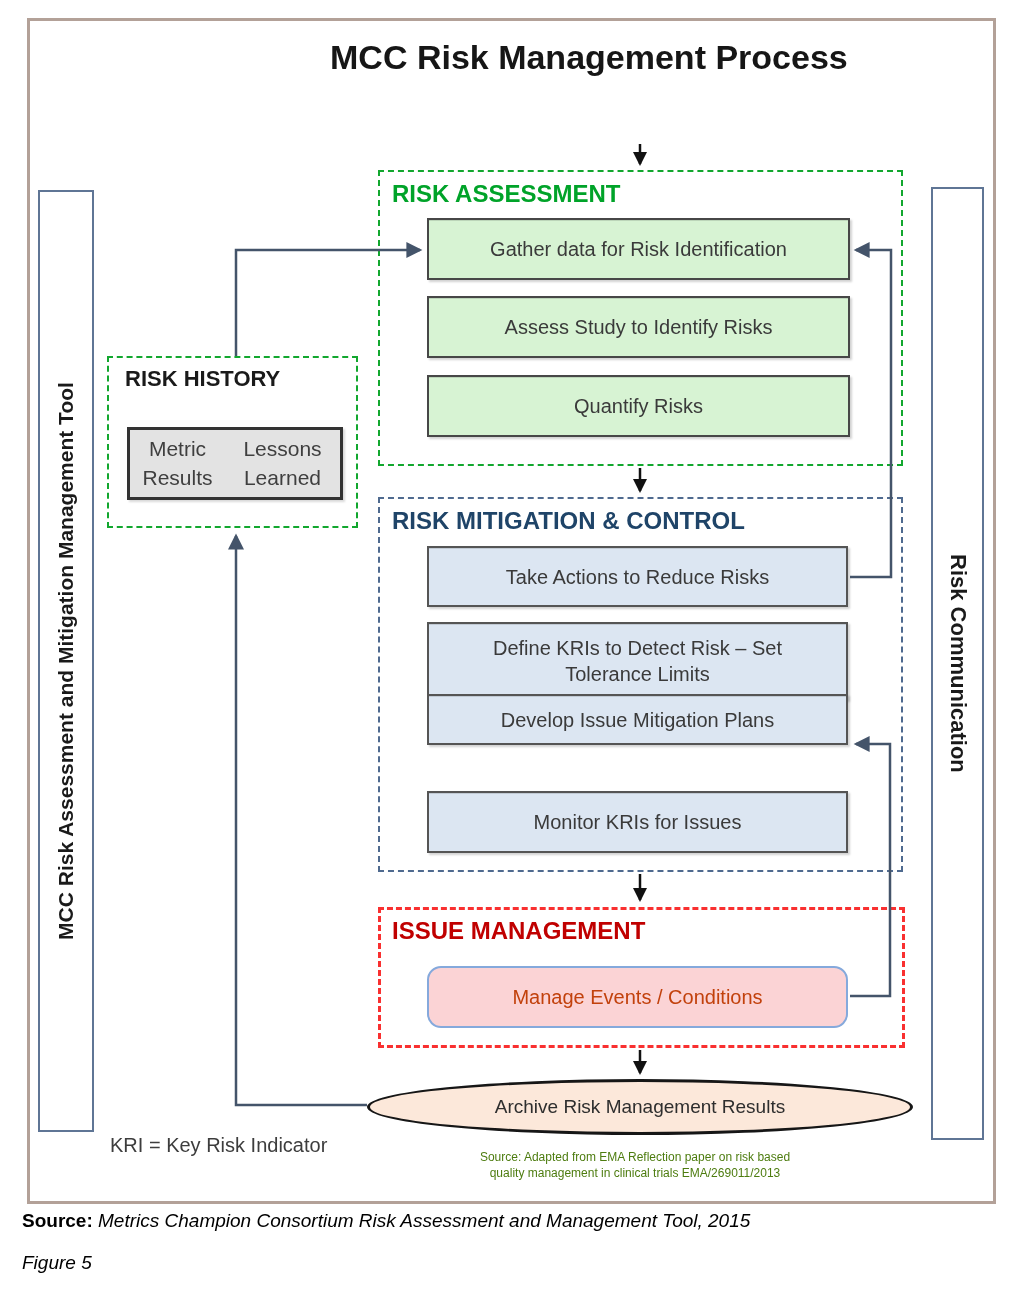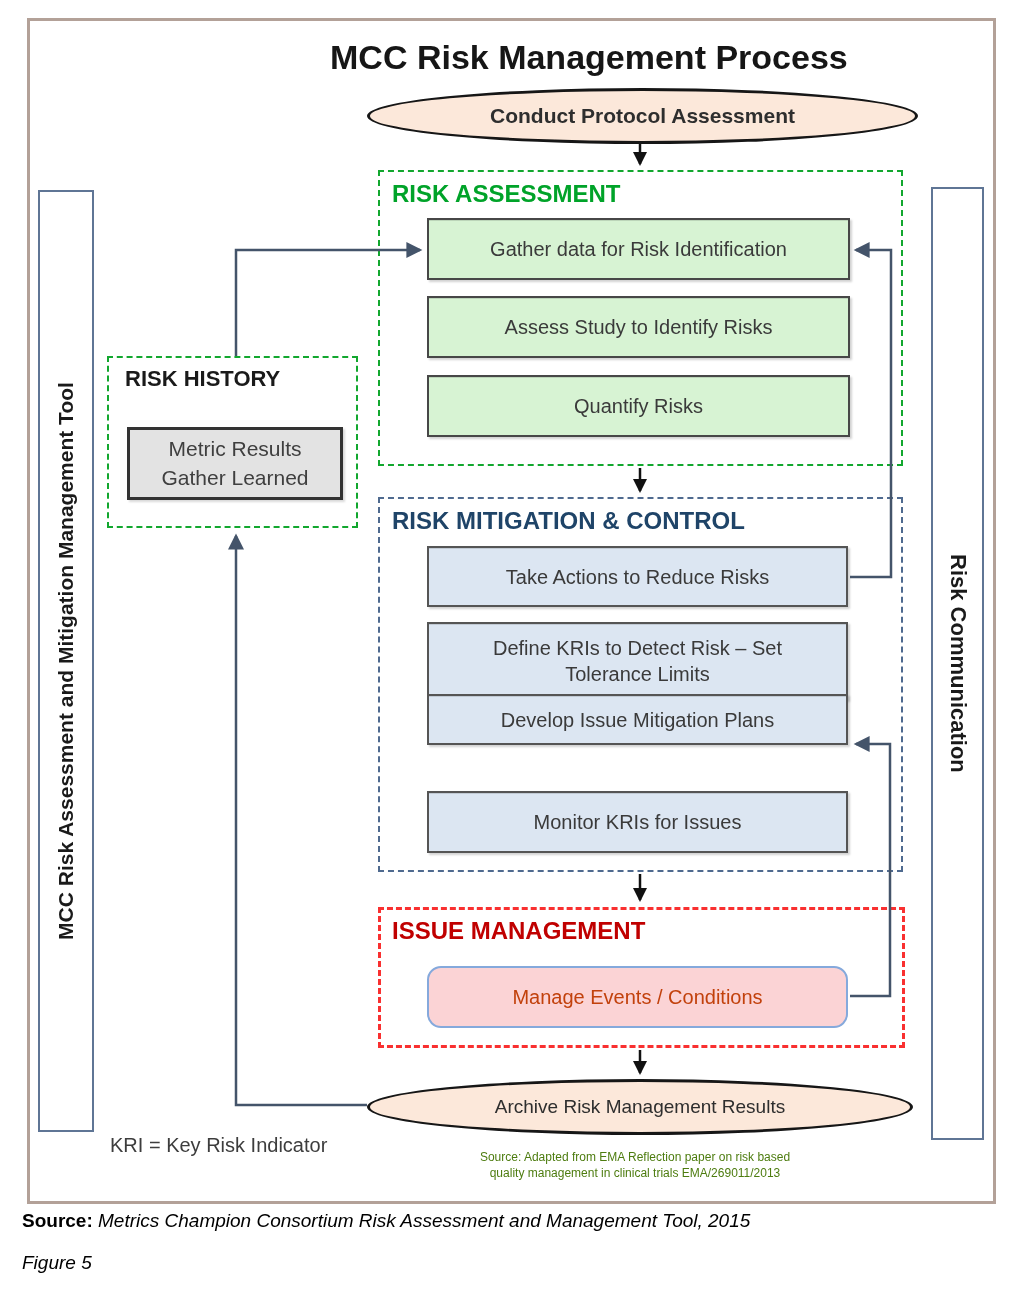--- a/index.html
+++ b/index.html
@@ -60,21 +60,21 @@
   #rm-step-3 { top:791px; height:62px; }
   #im-step-0 {
     left:427px; top:966px; width:421px; height:62px;
     background:#fbd3d5; border:2.5px solid #85a9dc; border-radius:14px;
     box-shadow:none; display:flex; align-items:center; justify-content:center;
     font-size:20px; color:#c2410c;
   }
   #metric-box {
     left:127px; top:427px; width:216px; height:73px; background:#e3e3e3;
     border:3px solid #333333; box-shadow:2px 2px 2px rgba(0,0,0,0.15);
-    display:flex; flex-direction:column; align-items:center; justify-content:center;
+    display:flex; flex-direction:row; align-items:center; justify-content:center;
     font-size:21px; color:#3f3f3f; line-height:1.35; text-align:center;
   }
   .side-bar {
     background:#ffffff; border:2px solid #5f7595;
     display:flex; align-items:center; justify-content:center; overflow:hidden;
   }
   #left-bar  { left:38px; top:190px; width:56px; height:942px; }
   #right-bar { left:931px; top:187px; width:53px; height:953px; }
   #left-bar .vtext {
     transform:rotate(-90deg); white-space:nowrap;
@@ -95,35 +95,32 @@
 </style>
 </head>
 <body>
 
 <div id="stage">
 
   <div id="figure-border" class="abs"></div>
 
   <div id="diagram-title" class="abs">MCC Risk Management Process</div>
 
-  <div id="start-oval" class="abs oval">
-    <span>Conduct Protocol Assessment</span>
-  </div>
 
   <div id="risk-assessment-box" class="abs section"></div>
   <div id="risk-assessment-label" class="abs section-label">RISK ASSESSMENT</div>
   <div id="ra-step-0" class="abs process-box green-box">Gather data for Risk Identification</div>
   <div id="ra-step-1" class="abs process-box green-box">Assess Study to Identify Risks</div>
   <div id="ra-step-2" class="abs process-box green-box">Quantify Risks</div>
 
   <div id="risk-history-box" class="abs section"></div>
   <div id="risk-history-label" class="abs section-label">RISK HISTORY</div>
   <div id="metric-box" class="abs">
     <div>Metric Results</div>
-    <div>Gather Learned</div>
+    <div>Lessons Learned</div>
   </div>
 
   <div id="risk-mitigation-box" class="abs section"></div>
   <div id="risk-mitigation-label" class="abs section-label">RISK MITIGATION &amp; CONTROL</div>
   <div id="rm-step-0" class="abs process-box blue-box">Take Actions to Reduce Risks</div>
   <div id="rm-step-1" class="abs process-box blue-box">Define KRIs to Detect Risk – Set Tolerance Limits</div>
   <div id="rm-step-2" class="abs process-box blue-box">Develop Issue Mitigation Plans</div>
   <div id="rm-step-3" class="abs process-box blue-box">Monitor KRIs for Issues</div>
 
   <div id="issue-management-box" class="abs section"></div>

